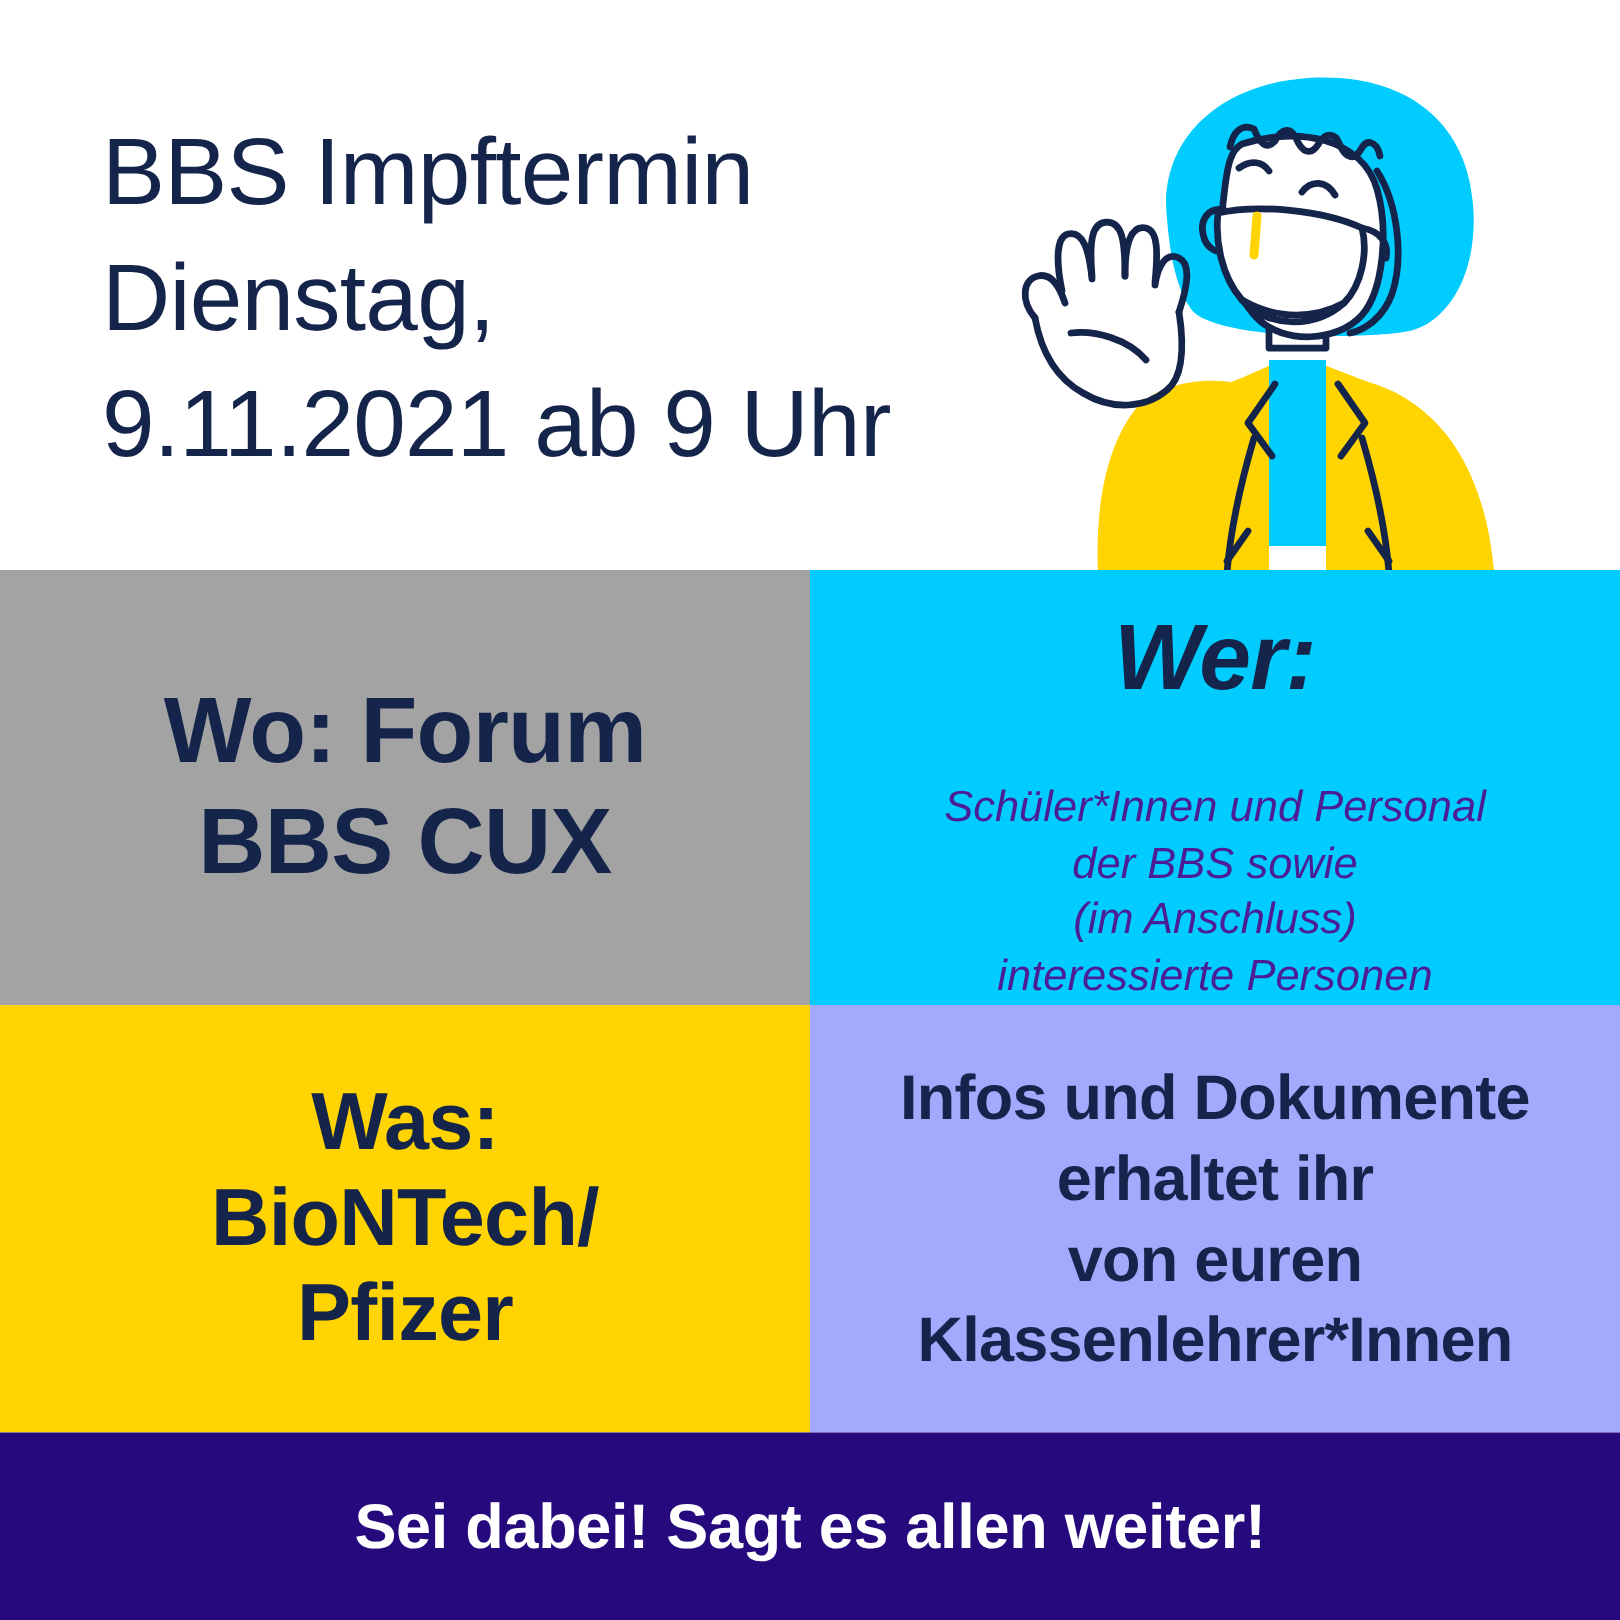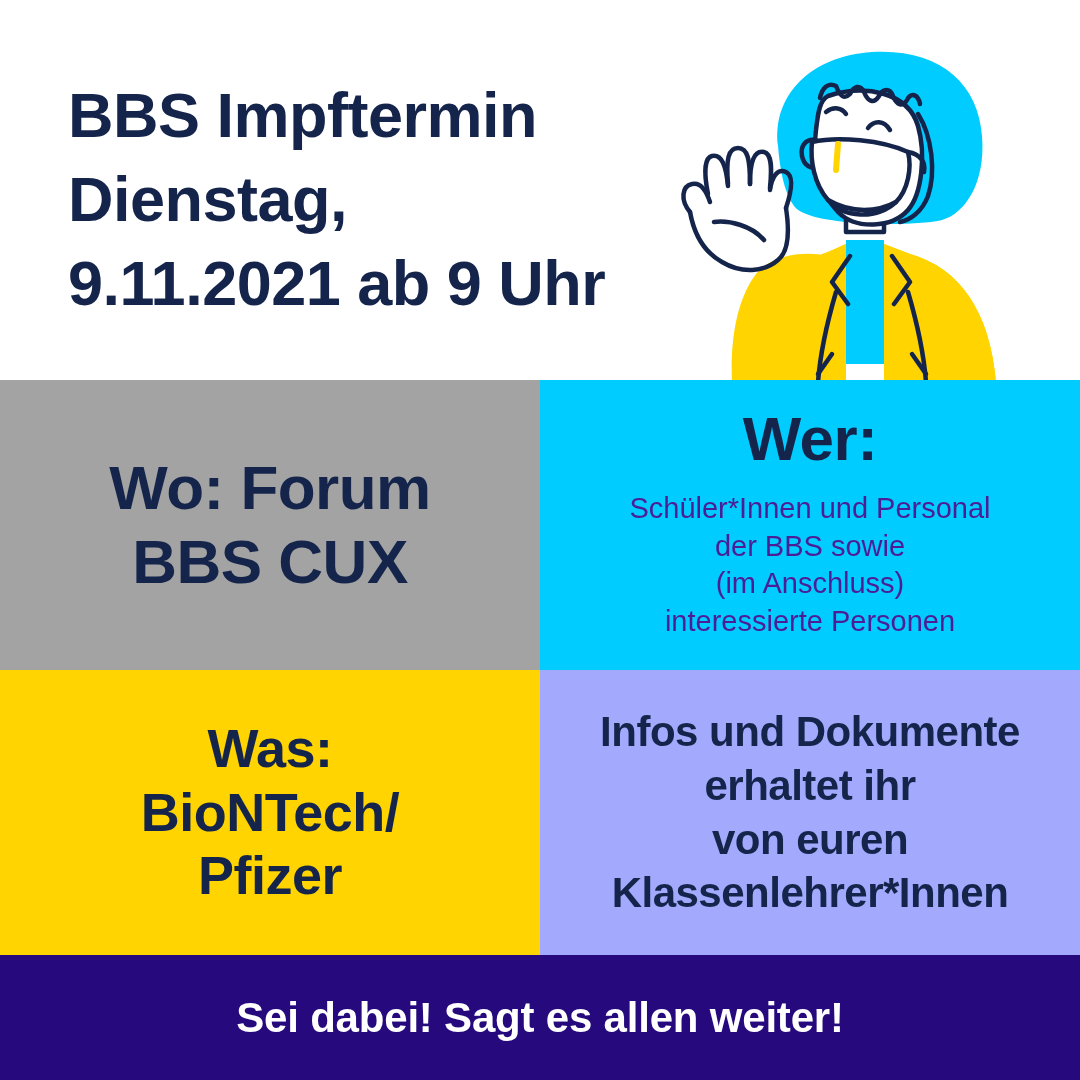--- a/index.html
+++ b/index.html
@@ -26,21 +26,21 @@
     background: #ffffff;
   }
   .headline {
     position: absolute;
     left: 68px;
     top: 74px;
     width: 640px;
     margin: 0;
     color: #14244a;
     font-family: "Liberation Sans", sans-serif;
-    font-weight: bold;
+    font-weight: normal;
     font-size: 63px;
     line-height: 1.33;
     letter-spacing: -0.5px;
     white-space: pre-line;
   }
 
   
   .illustration {
     position: absolute;
     left: 660px;
@@ -67,22 +67,23 @@
     text-align: center;
     color: #14244a;
   }
   .panel-wo {
     left: 0; top: 0; width: 540px; height: 290px;
     background: #a3a3a3;
   }
   .panel-wer {
     left: 540px; top: 0; width: 540px; height: 290px;
     background: #00ccff;
-    justify-content: flex-start;
+    justify-content: space-between;
     padding-top: 22px;
+    font-style: italic;
   }
   .panel-was {
     left: 0; top: 290px; width: 540px; height: 285px;
     background: #ffd400;
   }
   .panel-infos {
     left: 540px; top: 290px; width: 540px; height: 285px;
     background: #a3aafe;
   }
 

